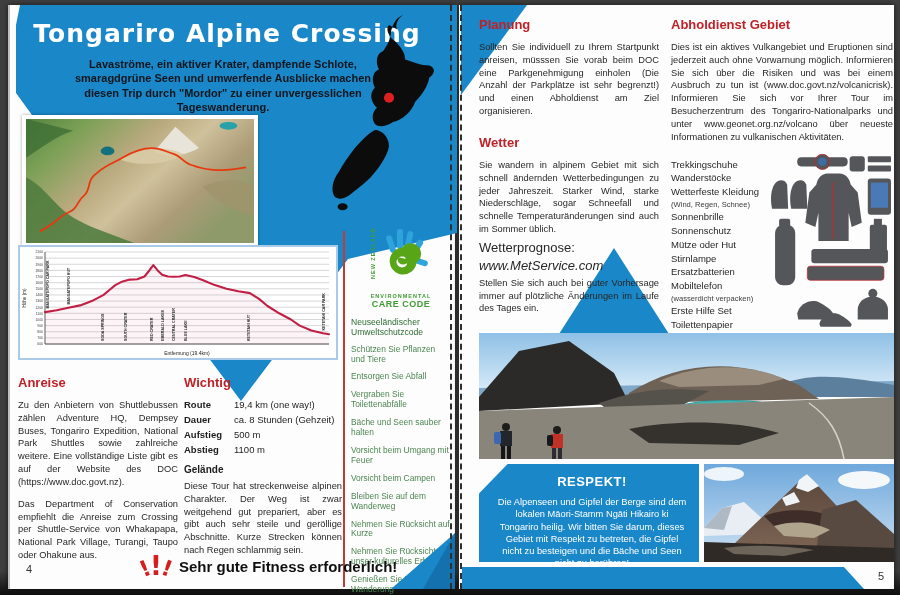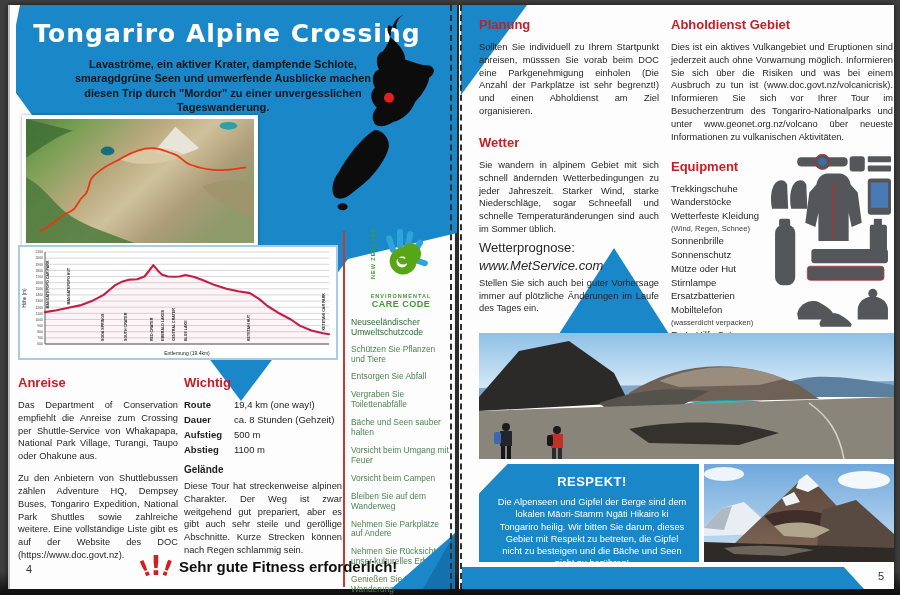--- a/index.html
+++ b/index.html
@@ -175,22 +175,22 @@
           <text transform="translate(304.6,83.5) rotate(-90)" font-size="3.6" font-weight="bold" fill="#222">KETETAHI CAR PARK</text>
           <text x="167" y="107.5" font-size="5" text-anchor="middle" fill="#222">Entfernung (19.4km)</text>
           <text transform="translate(5.5,51) rotate(-90)" font-size="4.6" text-anchor="middle" fill="#222">Höhe (m)</text>
         </svg>
     </div>
 
     <div class="lp-col" style="left:8px; width:160px;">
       <div class="head-red">Anreise</div>
       <div>
 
-      <p class="body-p">Das Department of Conservation empfiehlt die Anreise zum Crossing per Shuttle-Service von Whakapapa, National Park Village, Turangi, Taupo oder Ohakune aus.</p>
-          <p class="body-p">Zu den Anbietern von Shuttlebussen zählen Adventure HQ, Dempsey Buses, Tongariro Expedition, National Park Shuttles sowie zahlreiche weitere. Eine vollständige Liste gibt es auf der Website des DOC (https://www.doc.govt.nz).</p>
+      <p class="body-p">Zu den Anbietern von Shuttlebussen zählen Adventure HQ, Dempsey Buses, Tongariro Expedition, National Park Shuttles sowie zahlreiche weitere. Eine vollständige Liste gibt es auf der Website des DOC (https://www.doc.govt.nz).</p>
+          <p class="body-p">Das Department of Conservation empfiehlt die Anreise zum Crossing per Shuttle-Service von Whakapapa, National Park Village, Turangi, Taupo oder Ohakune aus.</p>
         </div>
     </div>
 
     <div class="lp-col" style="left:174px; width:158px;">
       <div class="head-red">Wichtig</div>
       <div>
 
           <div class="fact-row">
             <span class="fl">Route</span>
             <span>19,4 km (one way!)</span>
@@ -246,21 +246,21 @@
       <div class="care-head">Neuseeländischer Umweltschutzcode</div>
       <div>
 
       <div class="care-item">Schützen Sie Pflanzen und Tiere</div>
           <div class="care-item">Entsorgen Sie Abfall</div>
           <div class="care-item">Vergraben Sie Toilettenabfälle</div>
           <div class="care-item">Bäche und Seen sauber halten</div>
           <div class="care-item">Vorsicht beim Umgang mit Feuer</div>
           <div class="care-item">Vorsicht beim Campen</div>
           <div class="care-item">Bleiben Sie auf dem Wanderweg</div>
-          <div class="care-item">Nehmen Sie Parkplätze auf Andere</div>
+          <div class="care-item">Nehmen Sie Rücksicht auf Kurze</div>
           <div class="care-item">Nehmen Sie Rücksicht auf unser kulturelles Erbe</div>
           <div class="care-item">Genießen Sie Ihre Wanderung</div>
         </div>
     </div>
 
     <div class="lp-curl">
       <svg viewBox="0 0 70 56">
           <path d="M70,0 L70,56 L6,56 Z" fill="#1a87c8"></path>
         <path d="M70,0 L70,56 L38,56 Z" fill="#1471ad"></path>
         </svg>
@@ -292,21 +292,20 @@
     <div class="rp-tri">
       <svg viewBox="0 0 110 86">
           <path d="M55,0 L110,86 L0,86 Z" fill="#1a87c8"></path>
         </svg>
     </div>
 
     <div class="rp-col2">
       <div class="head-red">Abholdienst Gebiet</div>
       <p class="body-p">Dies ist ein aktives Vulkangebiet und Eruptionen sind jederzeit auch ohne Vorwarnung möglich. Informieren Sie sich über die Risiken und was bei einem Ausbruch zu tun ist (www.doc.govt.nz/volcanicrisk). Informieren Sie sich vor Ihrer Tour im Besucherzentrum des Tongariro-Nationalparks und unter www.geonet.org.nz/volcano über neueste Informationen zu vulkanischen Aktivitäten.</p>
       <div style="height:6px"></div>
-      <div class="head-red">Equipment</div>
       <div class="equip-wrap">
         <div class="equip-list">
 
         <div class="equip-item">Trekkingschuhe</div>
             <div class="equip-item">Wanderstöcke</div>
             <div class="equip-item">Wetterfeste Kleidung</div>
             <div class="equip-item small">(Wind, Regen, Schnee)</div>
             <div class="equip-item">Sonnenbrille</div>
             <div class="equip-item">Sonnenschutz</div>
             <div class="equip-item">Mütze oder Hut</div>

